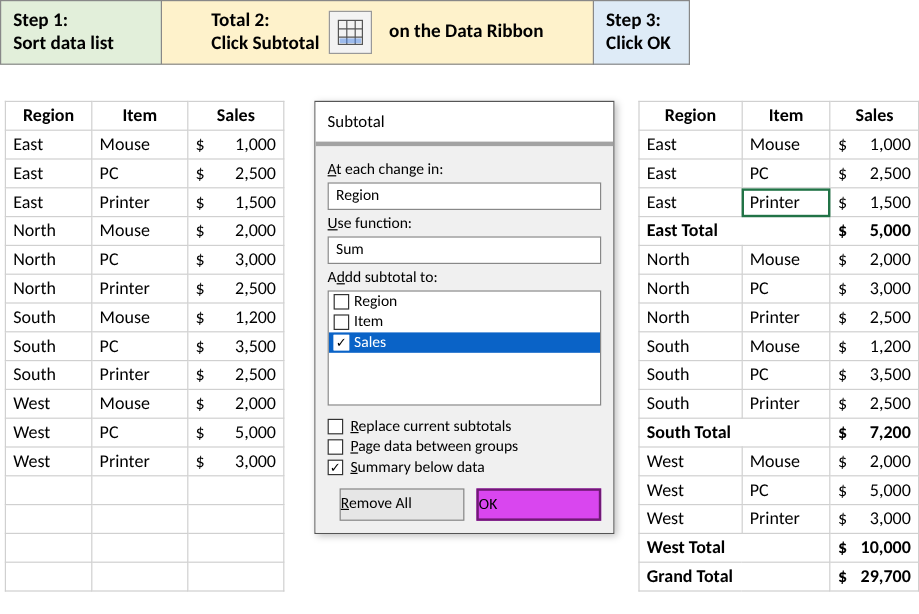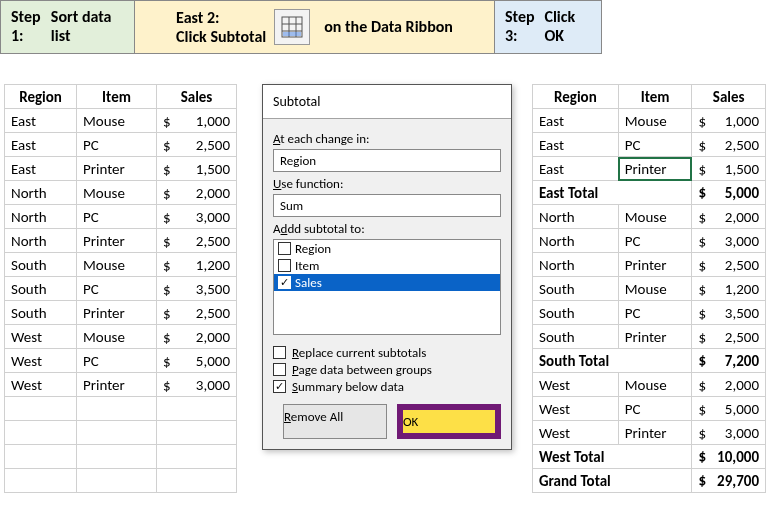--- a/index.html
+++ b/index.html
@@ -14,31 +14,31 @@
     position: relative;
   }
 
   
   .steps { display: flex; position: absolute; top: 0; left: 0; }
   .step {
     border: 1px solid #888;
     padding: 6px 10px;
     height: 54px;
     display: flex;
-    flex-direction: row;
+    flex-direction: column;
     justify-content: center;
     font-weight: bold;
     font-size: 16px;
     line-height: 1.2;
   }
   .step1 { background: #e2efda; width: 135px; }
   .step2 { background: #fef2cb; width: 360px; flex-direction: row; align-items: center; gap: 8px; border-left: none; }
   .step2 .text { display:flex; flex-direction:column; }
   .step2 .right { margin-left: 6px; }
-  .step3 { background: #deebf7; width: 107px; border-left: none; }
+  .step3 { background: #deebf7; width: 80px; border-left: none; }
   .subtotal-icon {
     width: 36px; height: 36px;
     border: 1px solid #999;
     background: #f3f3f3;
     display: inline-flex; align-items: center; justify-content: center;
   }
   .subtotal-icon svg { width: 24px; height: 24px; }
 
   
   table.sheet {
@@ -78,21 +78,21 @@
     width: 250px;
     border: 1px solid #555;
     background: #fff;
     box-shadow: 2px 2px 6px rgba(0,0,0,0.25);
     font-size: 13px;
   }
   .dialog .titlebar {
     background: #fff;
     padding: 8px 10px;
     font-size: 14px;
-    border-bottom: 1px solid #a3a3a3;
+    border-bottom: 4px solid #a3a3a3;
   }
   .dialog .body {
     background: #f0f0f0;
     padding: 8px 10px 10px 10px;
   }
   .dlabel { margin: 4px 0 3px 0; }
   .dinput {
     width: 100%;
     background: #fff;
     border: 1px solid #888;
@@ -132,41 +132,41 @@
   .btnrow { display:flex; gap:10px; margin-top:10px; justify-content: flex-end; }
   .btn {
     border: 1px solid #888;
     background: #e6e6e6;
     padding: 4px 0;
     width: 104px;
     text-align: left;
     font-size: 13px;
     cursor: pointer;
   }
-  .btn.primary { border: 6px solid #701a75; background:#fde047; }
+  .btn.primary { border: 2px solid #701a75; background:#d946ef; }
   .underline-accel { text-decoration: underline; text-decoration-thickness:1px; }
 
   
   .active-cell {
     outline: 2px solid #217346;
     outline-offset: -2px;
     position: relative;
   }
 </style>
 </head>
 <body>
 
 <div class="steps">
   <div class="step step1">
     <span>Step 1:</span>
     <span>Sort data list</span>
   </div>
   <div class="step step2">
     <div class="text">
-      <span>East 2:</span>
+      <span>Total 2:</span>
       <span>Click Subtotal</span>
     </div>
     <span class="subtotal-icon">
       <svg viewBox="0 0 24 24">
           <rect x="2" y="2" width="20" height="20" fill="none" stroke="#555"></rect>
           <line x1="2" y1="9" x2="22" y2="9" stroke="#555"></line>
           <line x1="2" y1="16" x2="22" y2="16" stroke="#555"></line>
           <line x1="9" y1="2" x2="9" y2="22" stroke="#555"></line>
           <line x1="16" y1="2" x2="16" y2="22" stroke="#555"></line>
           <rect x="3" y="17" width="18" height="4" fill="#4a86e8" opacity="0.5"></rect>

